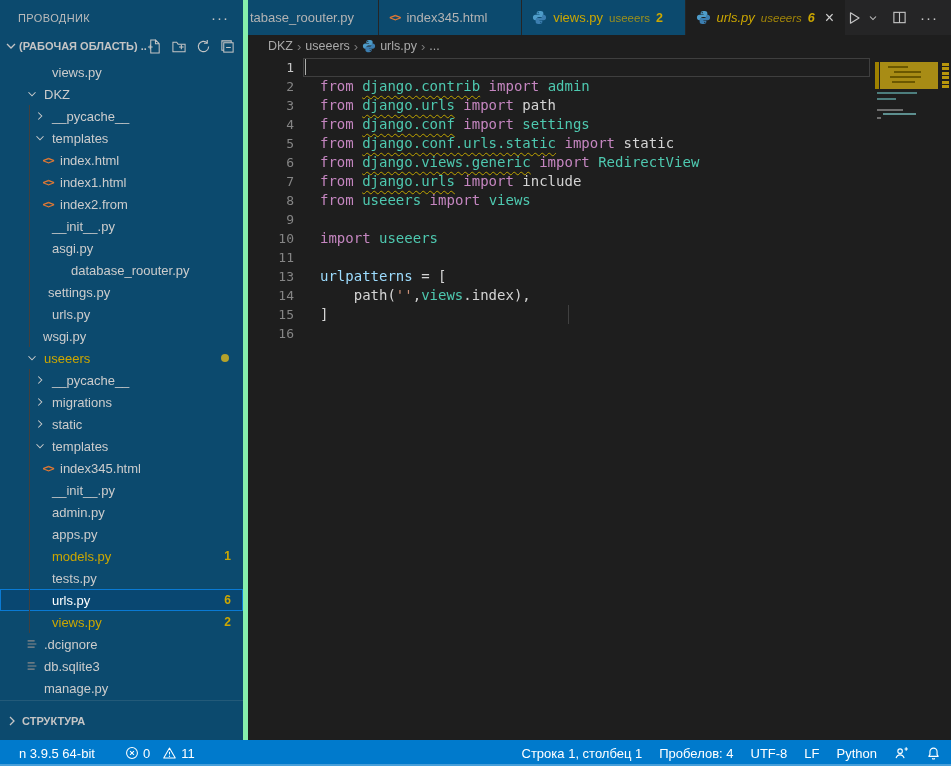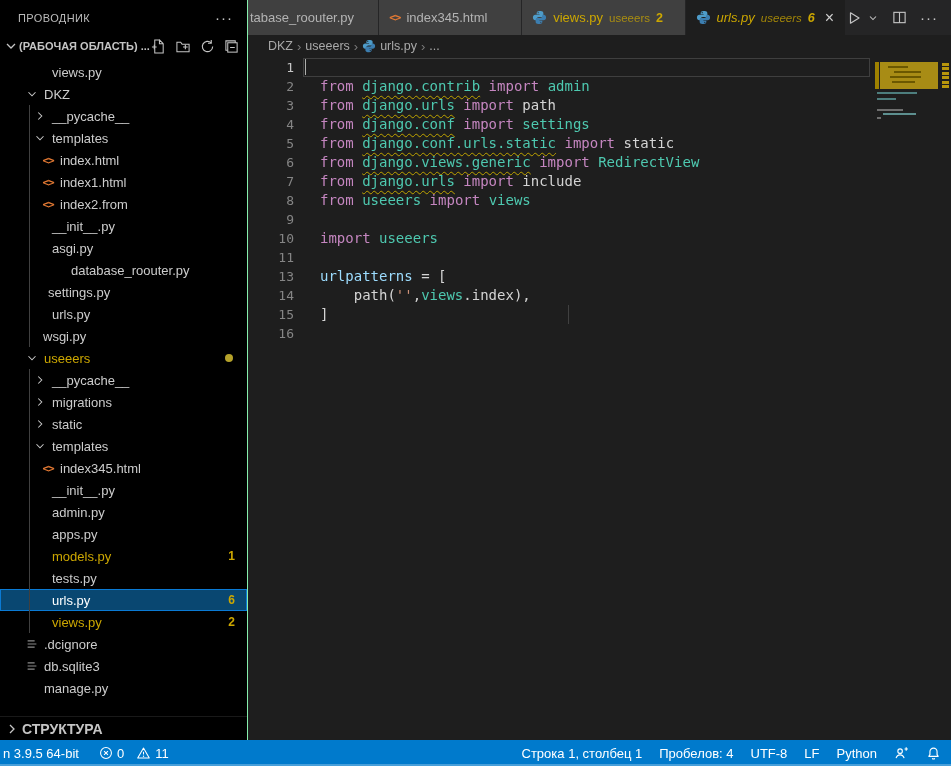--- a/index.html
+++ b/index.html
@@ -2,22 +2,22 @@
 <html style="--warn: #cca700; --selbg: #094771; --selbd: #0a7ad4; --sbbg: #007acc; --c-k: #C586C0; --c-t: #4EC9B0; --c-w: #D4D4D4; --c-v: #9CDCFE; --c-s: #CE9178; --c-sq: #bfa300;"><head>
 <meta charset="utf-8">
 <style>
   * { box-sizing: border-box; margin: 0; padding: 0; }
   html,body { width:951px; height:766px; overflow:hidden; background:#1e1e1e;
               font-family:"Liberation Sans", sans-serif; }
   .app { width:951px; height:766px; display:flex; flex-direction:column; }
   .content { flex:1; display:flex; min-height:0; }
 
   
-  .sidebar { width:248px; background:#000000; color:#cccccc; display:flex;
-             flex-direction:column; position:relative; border-right:1px solid #86efac; }
+  .sidebar { width:248px; background:#0c4a6e; color:#cccccc; display:flex;
+             flex-direction:column; position:relative; border-right:5px solid #86efac; }
   .sb-title { height:35px; display:flex; align-items:center; padding:0 14px 0 18px;
               font-size:11px; letter-spacing:.4px; color:#bbbbbb; }
   .sb-title .grow { flex:1; }
   .sb-dots { color:#c5c5c5; font-size:15px; letter-spacing:1px; cursor:pointer; }
   .sb-section { height:22px; display:flex; align-items:center; padding:0 8px 0 3px;
                 font-size:11px; font-weight:bold; color:#c5c5c5; }
   .sb-section .lbl { white-space:nowrap; overflow:hidden; }
   .sb-actions { margin-left:auto; display:flex; gap:9px; align-items:center; }
   .sb-actions svg { display:block; cursor:pointer; }
   .tree { flex:1; position:relative; padding-top:4px; overflow:hidden; font-size:13px; }
@@ -28,29 +28,29 @@
   .trow .tlabel { margin-left:5px; }
   .trow.warn .tlabel { color:var(--warn); }
   .trow.sel { background:var(--selbg); box-shadow:inset 0 0 0 1px var(--selbd); color:#ffffff; }
   .tbadge { position:absolute; right:12px; color:var(--warn); font-size:12px; font-weight:bold; }
   .tdot { position:absolute; right:14px; width:8px; height:8px; border-radius:50%;
           background:#b5a22a; }
   .guide { position:absolute; width:1px; background:#404040; }
   .chev svg, .chev-r svg { display:block; }
   .html-glyph { color:#e37933; font-size:11px; font-weight:bold; letter-spacing:-1px;
                 font-family:"DejaVu Sans Mono", monospace; }
-  .sb-outline { height:24px; display:flex; align-items:center; gap:2px; padding-left:4px;
-                font-size:14px; font-weight:bold; color:#c5c5c5;
+  .sb-outline { height:40px; display:flex; align-items:center; gap:2px; padding-left:4px;
+                font-size:11px; font-weight:bold; color:#c5c5c5;
                 border-top:1px solid rgba(204,204,204,.12); cursor:pointer; }
 
   
   .main { flex:1; min-width:0; display:flex; flex-direction:column; background:#1e1e1e; }
   .tabbar { height:35px; background:#252526; display:flex; align-items:stretch; position:relative; }
   .tab { display:flex; align-items:center; gap:6px; padding:0 10px; font-size:13px;
-         background:#404040; color:#b3b3b3; border-right:1px solid #252526; cursor:pointer; }
+         background:#0c4a6e; color:#b3b3b3; border-right:1px solid #252526; cursor:pointer; }
   .tab.active { background:#1e1e1e; }
   .tab .tname.warnc, .tab .tbadge2 { color:var(--warn); }
   .tab .tdesc { font-size:11.5px; color:rgba(204,167,0,.75); }
   .tab.italic .tname, .tab.italic .tdesc, .tab.italic .tbadge2 { font-style:italic; }
   .tab .tbadge2 { font-weight:bold; font-size:12.5px; }
   .tab .tclose { color:#d0d0d0; font-size:16px; margin-left:4px; line-height:1; }
   .tab.clip { padding-left:2px; }
   .editor-actions { margin-left:auto; display:flex; align-items:center; gap:13px;
                     padding-right:13px; color:#c5c5c5; }
   .editor-actions svg { display:block; cursor:pointer; }
@@ -83,21 +83,21 @@
   .minimap { position:absolute; top:0; right:13px; width:63px; bottom:0; }
   .minimap .blk { position:absolute; }
   .ruler { position:absolute; top:0; right:0; width:13px; bottom:0; background:#1e1e1e; }
   .ruler .mark { position:absolute; right:2px; width:7px; height:3px; background:#b8960c; }
 
   
   .statusbar { height:26px; background:var(--sbbg); color:#ffffff; display:flex;
                align-items:center; font-size:13px; position:relative; flex:none; }
   .statusbar::after { content:""; position:absolute; left:0; right:0; bottom:0; height:2px;
                       background:rgba(255,255,255,.28); }
-  .sb-left { display:flex; align-items:center; gap:20px; padding-left:3px; }
+  .sb-left { display:flex; align-items:center; gap:30px; padding-left:10px;margin-left:9px; }
   .sb-right { margin-left:auto; display:flex; align-items:center; gap:17px; padding-right:10px; }
   .sb-item { display:flex; align-items:center; gap:4px; cursor:pointer; white-space:nowrap; }
   .sb-item svg { display:block; }
 </style>
 </head>
 <body>
 
 <div class="app">
   <div class="content">
 

